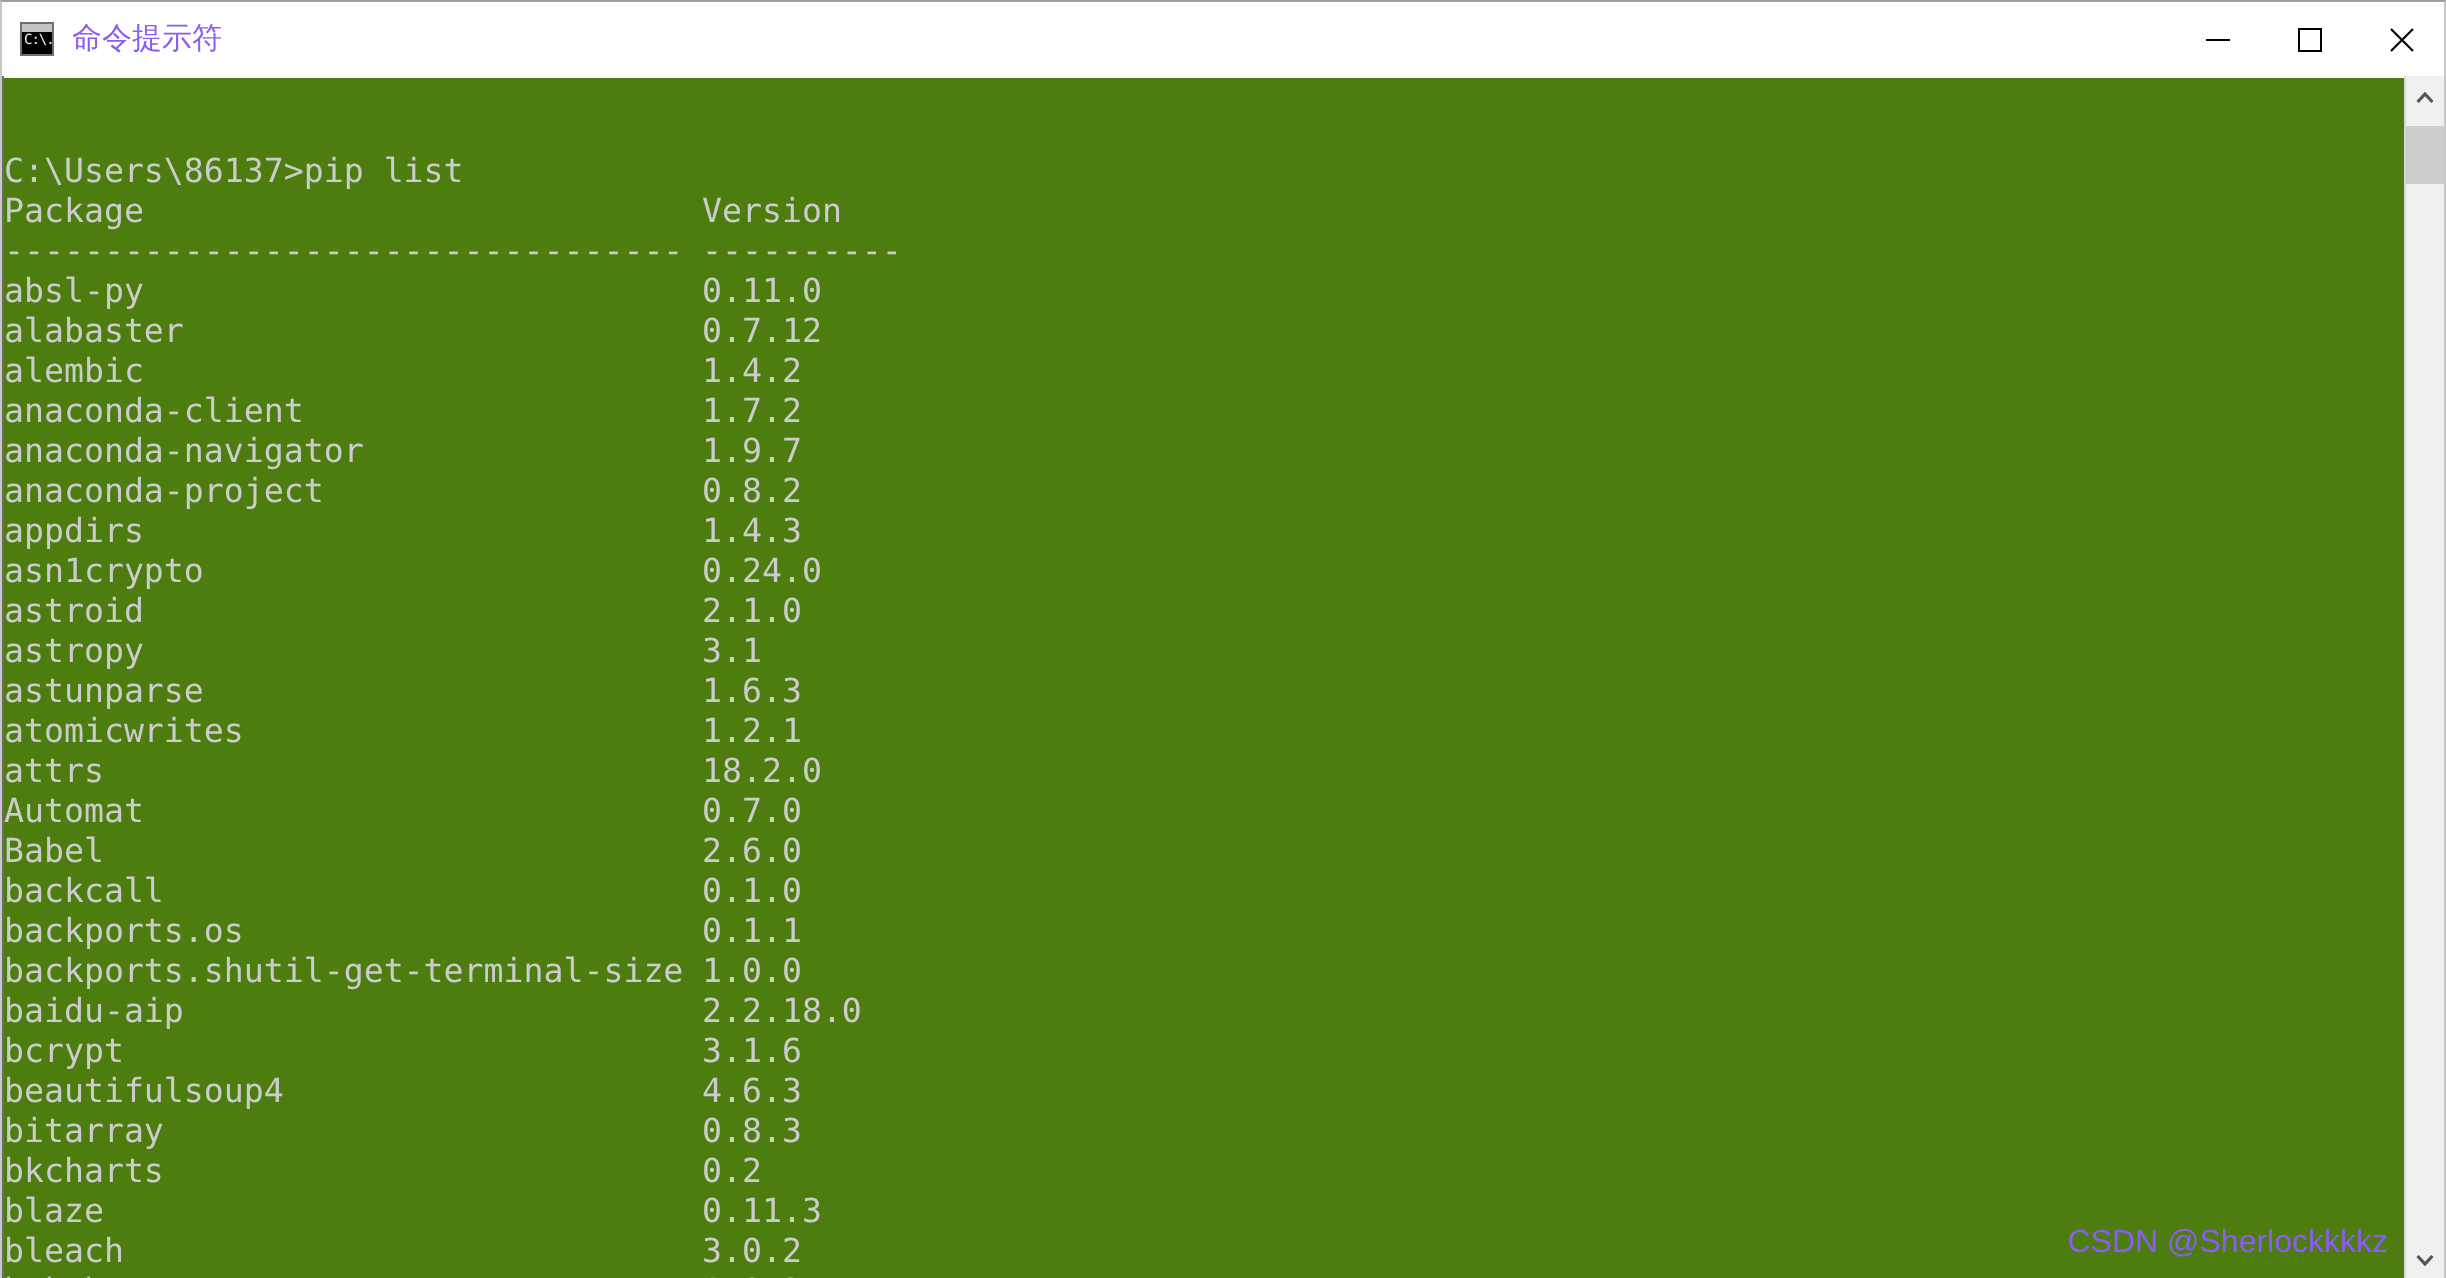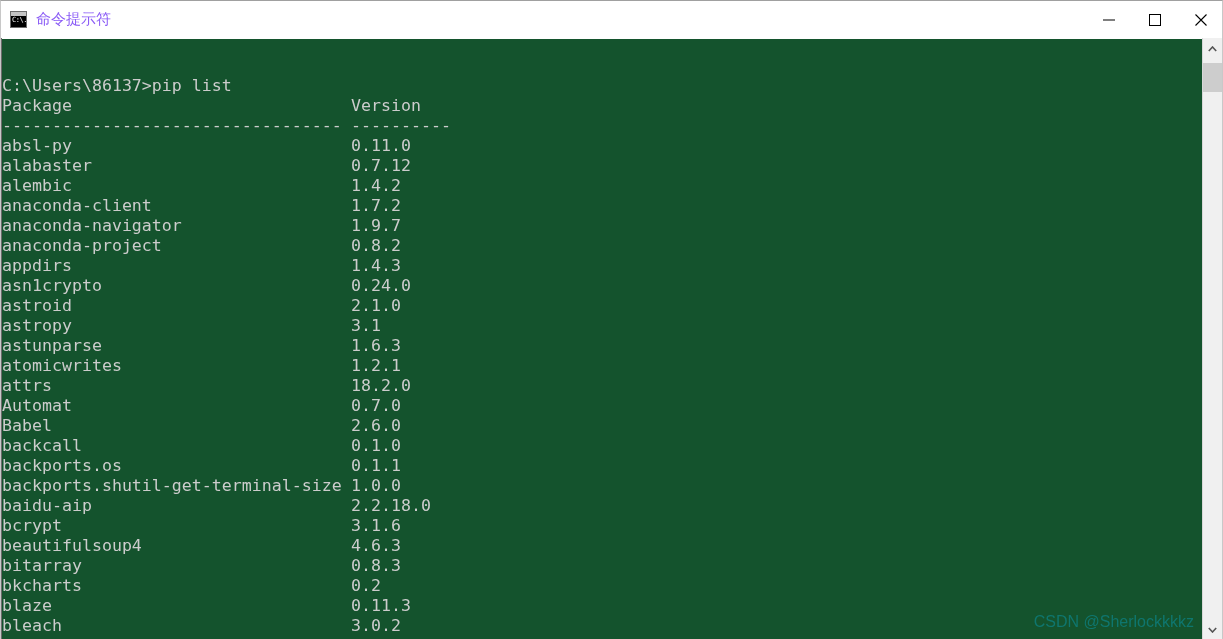--- a/index.html
+++ b/index.html
@@ -92,21 +92,21 @@
   }
   .wbtn svg { display: block; }
 
   
   #console {
     position: absolute;
     left: 0;
     top: 37px;
     width: 1223px;
     height: 602px;
-    background: #14532d;
+    background: #4d7c0f;
     overflow: hidden;
   }
   #console-top-gap {
     position: absolute;
     left: 0; top: 0;
     width: 1203px;
     height: 1px;
     background: #ffffff;
   }
   #console-left-edge {
@@ -173,21 +173,21 @@
     background: #f0f0f0;
   }
 
   
   #watermark {
     position: absolute;
     right: 28px;
     bottom: 8px;
     font-family: "Liberation Sans", sans-serif;
     font-size: 16px;
-    color: #0f766e;
+    color: #8b5cf6;
     white-space: nowrap;
     pointer-events: none;
   }
 </style>
 </head>
 <body>
 
 <div id="window">
 
   <div id="titlebar">

